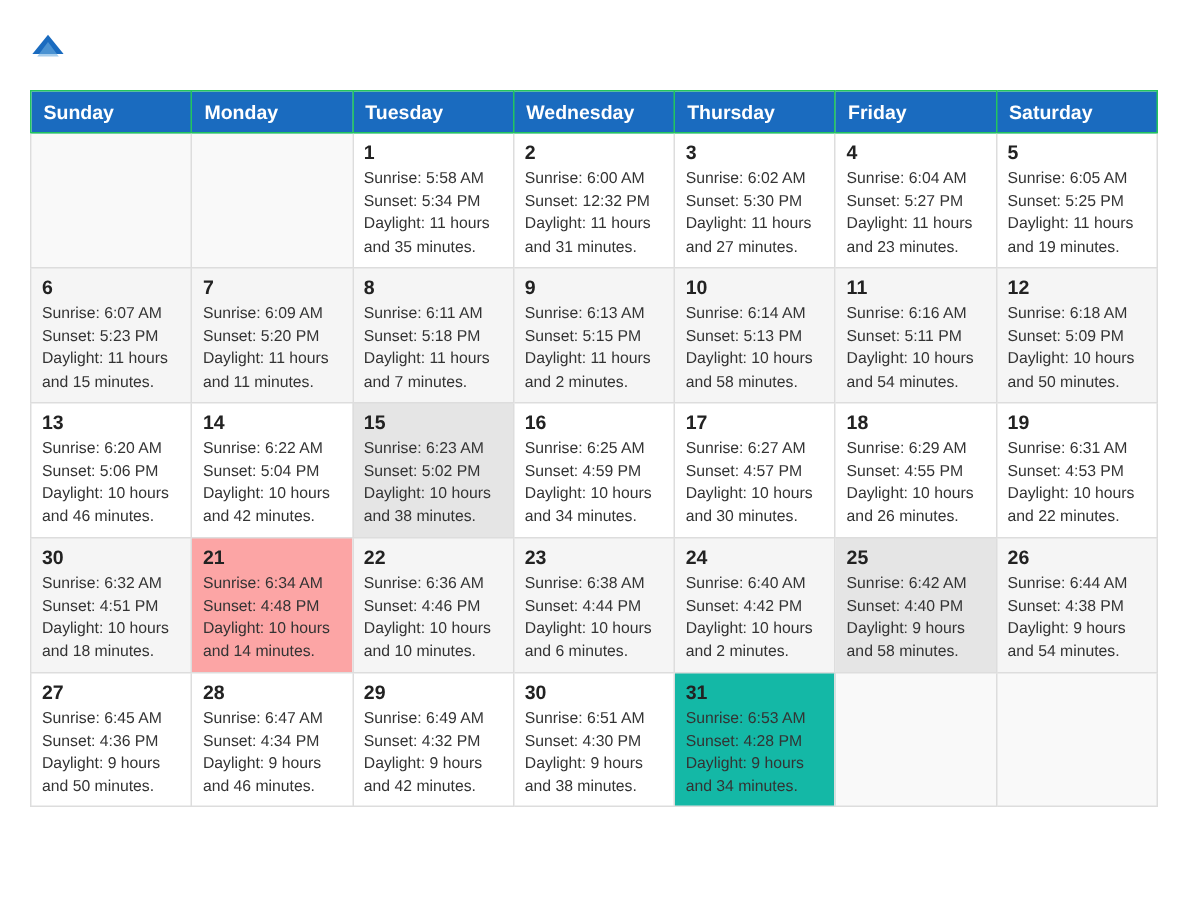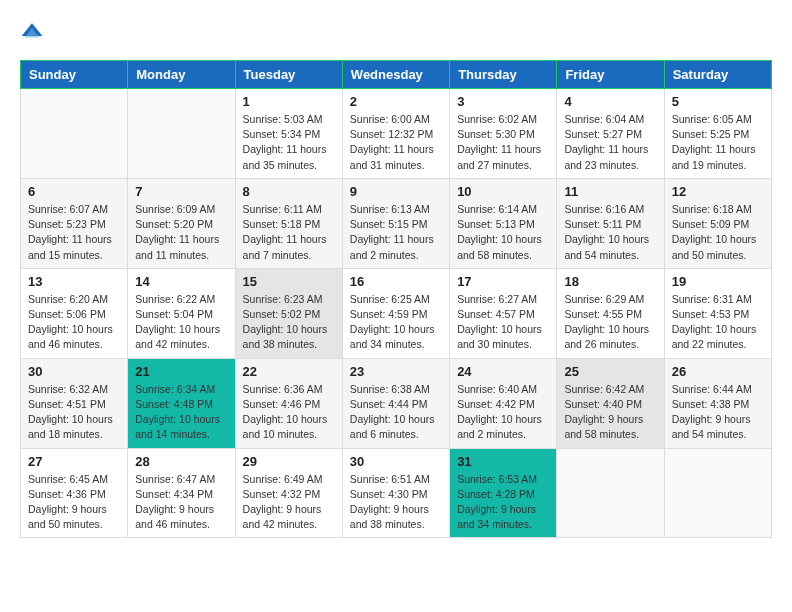--- a/index.html
+++ b/index.html
@@ -119,21 +119,21 @@
         <th>Friday</th>
         <th>Saturday</th>
       </tr>
   </thead>
   <tbody id="calendar-body">
   <tr>
         <td class="empty-cell"></td>
         <td class="empty-cell"></td>
         <td style="background: rgb(255, 255, 255);">
           <span class="day-number">1</span>
-          <div class="cell-info" style="white-space: pre-line;">Sunrise: 5:03 AM
+          <div class="cell-info" style="white-space: pre-line;">Sunrise: 5:58 AM
 Sunset: 5:34 PM
 Daylight: 11 hours and 35 minutes.</div>
         </td>
         <td style="background: rgb(255, 255, 255);">
           <span class="day-number">2</span>
           <div class="cell-info" style="white-space: pre-line;">Sunrise: 6:00 AM
 Sunset: 12:32 PM
 Daylight: 11 hours and 31 minutes.</div>
         </td>
         <td style="background: rgb(255, 255, 255);">
@@ -243,21 +243,21 @@
 Daylight: 10 hours and 22 minutes.</div>
         </td>
       </tr>
       <tr>
         <td style="background: rgb(245, 245, 245);">
           <span class="day-number">30</span>
           <div class="cell-info" style="white-space: pre-line;">Sunrise: 6:32 AM
 Sunset: 4:51 PM
 Daylight: 10 hours and 18 minutes.</div>
         </td>
-        <td style="background: #14b8a6;">
+        <td style="background: #fca5a5;">
           <span class="day-number">21</span>
           <div class="cell-info" style="white-space: pre-line;">Sunrise: 6:34 AM
 Sunset: 4:48 PM
 Daylight: 10 hours and 14 minutes.</div>
         </td>
         <td style="background: rgb(245, 245, 245);">
           <span class="day-number">22</span>
           <div class="cell-info" style="white-space: pre-line;">Sunrise: 6:36 AM
 Sunset: 4:46 PM
 Daylight: 10 hours and 10 minutes.</div>

